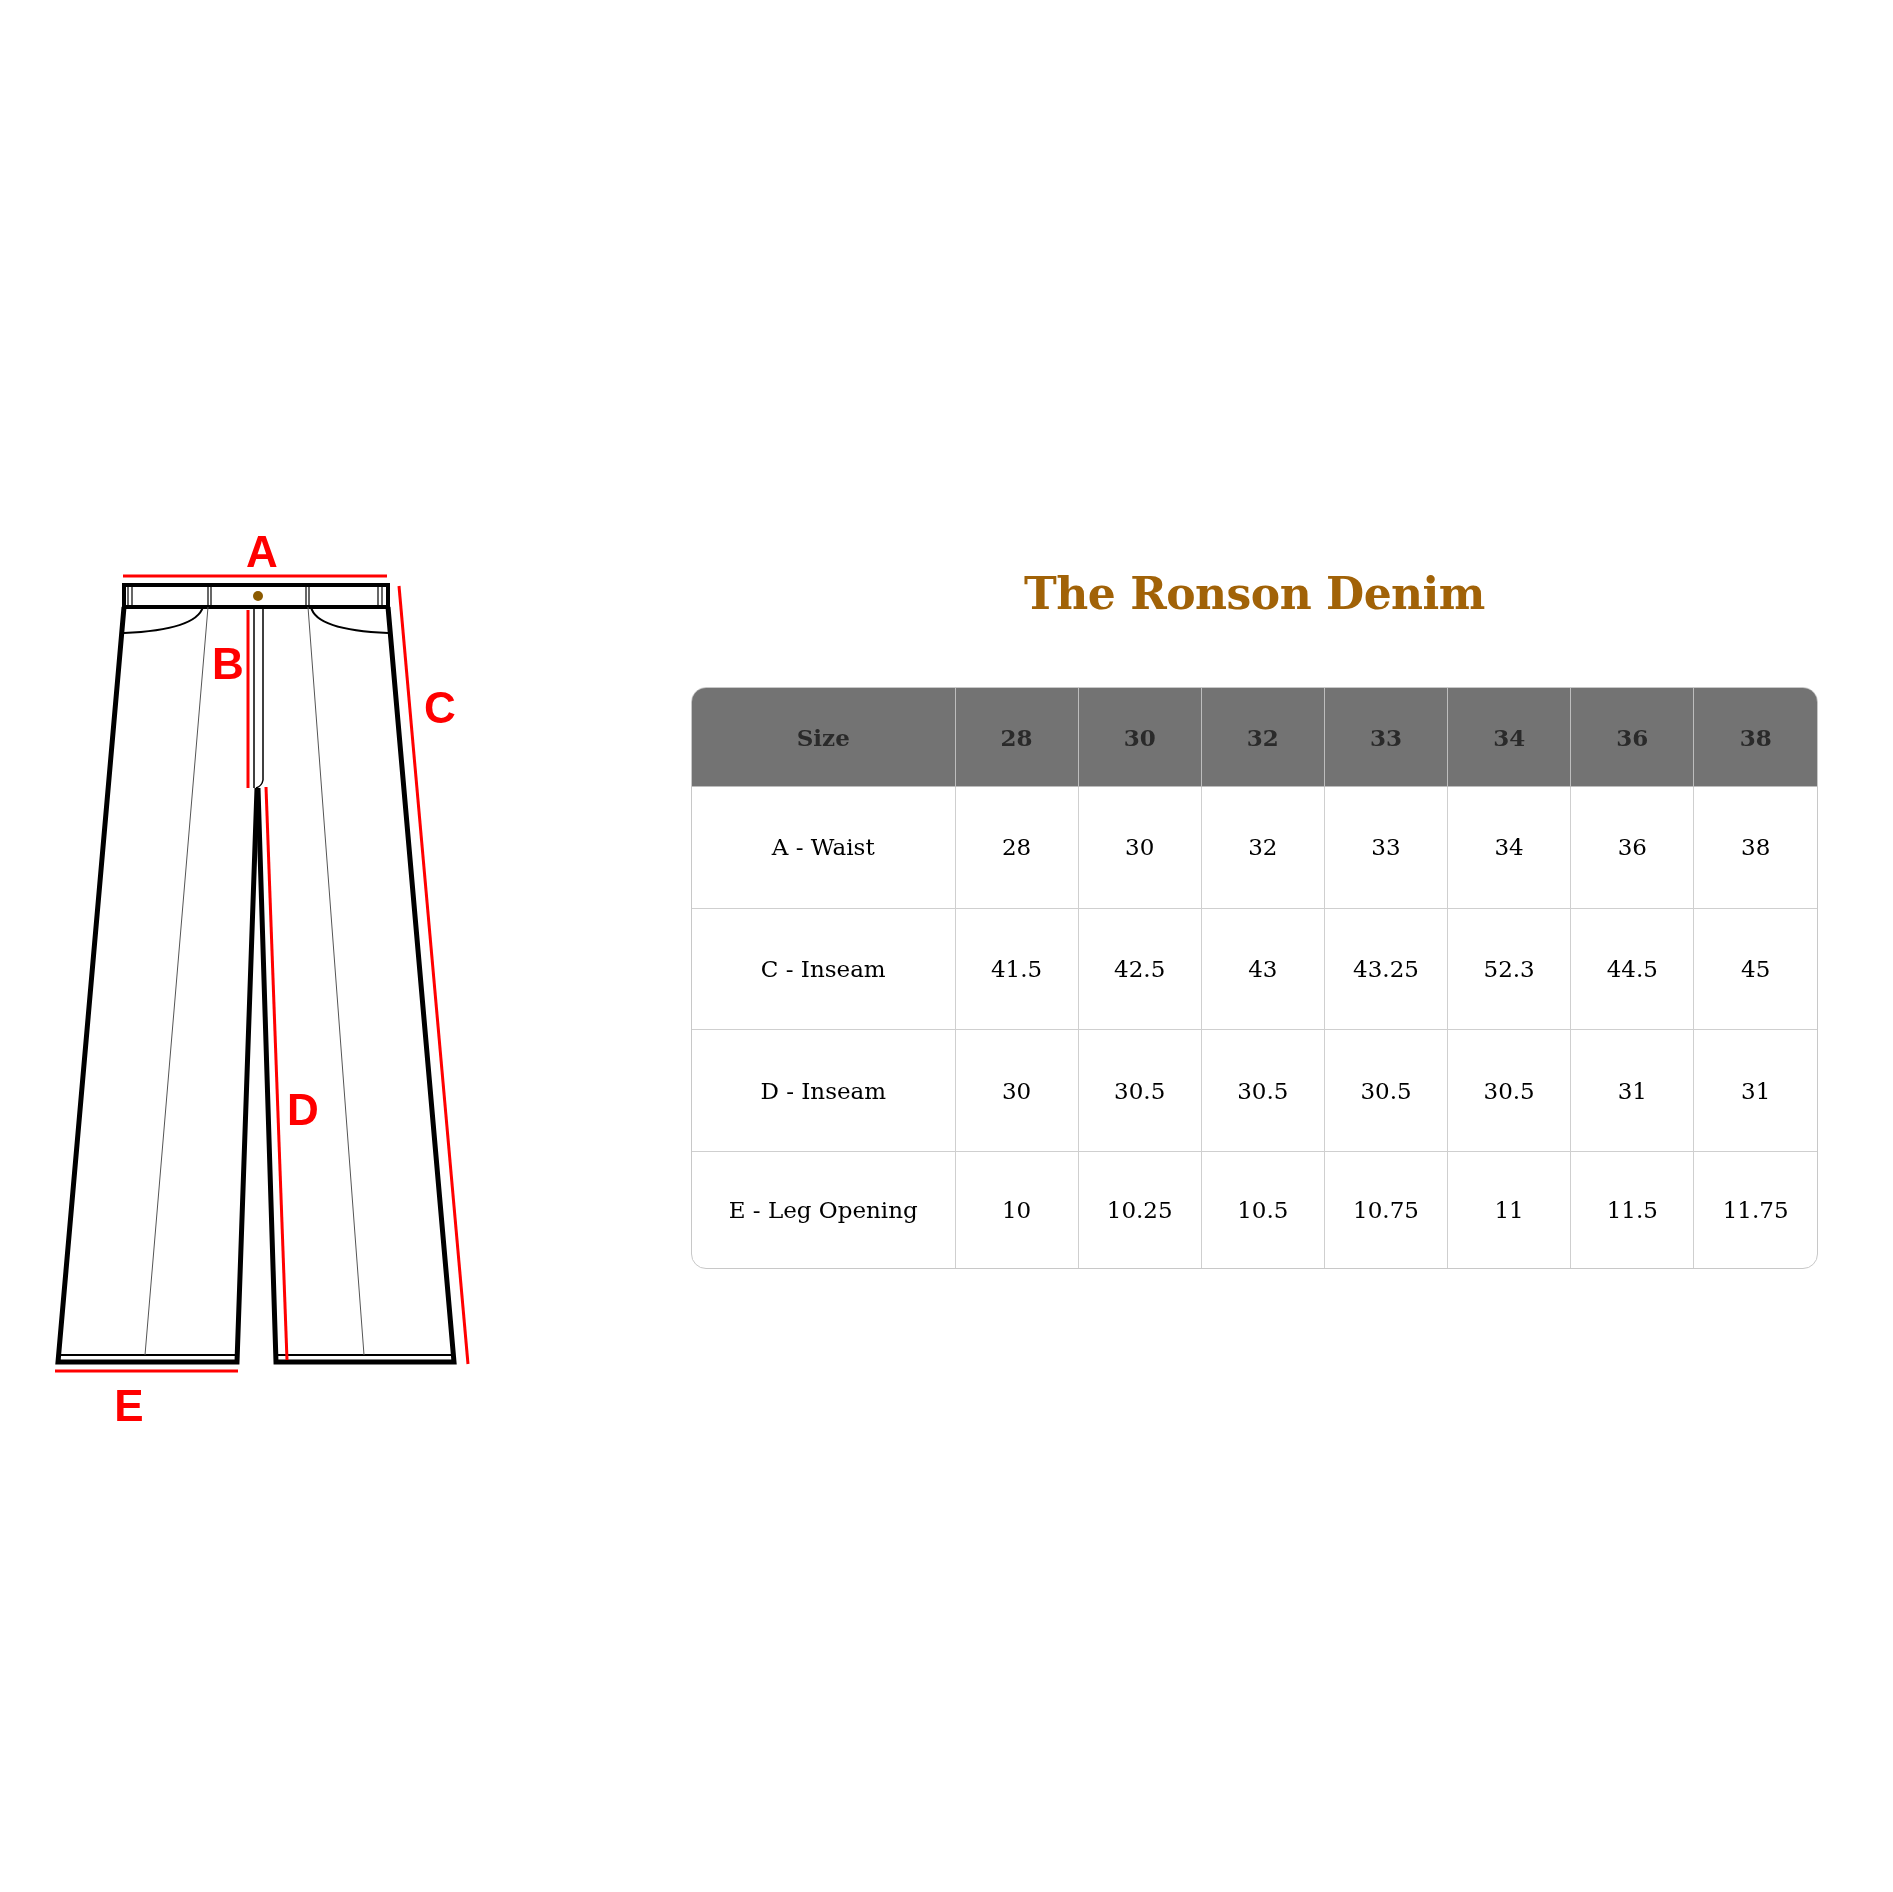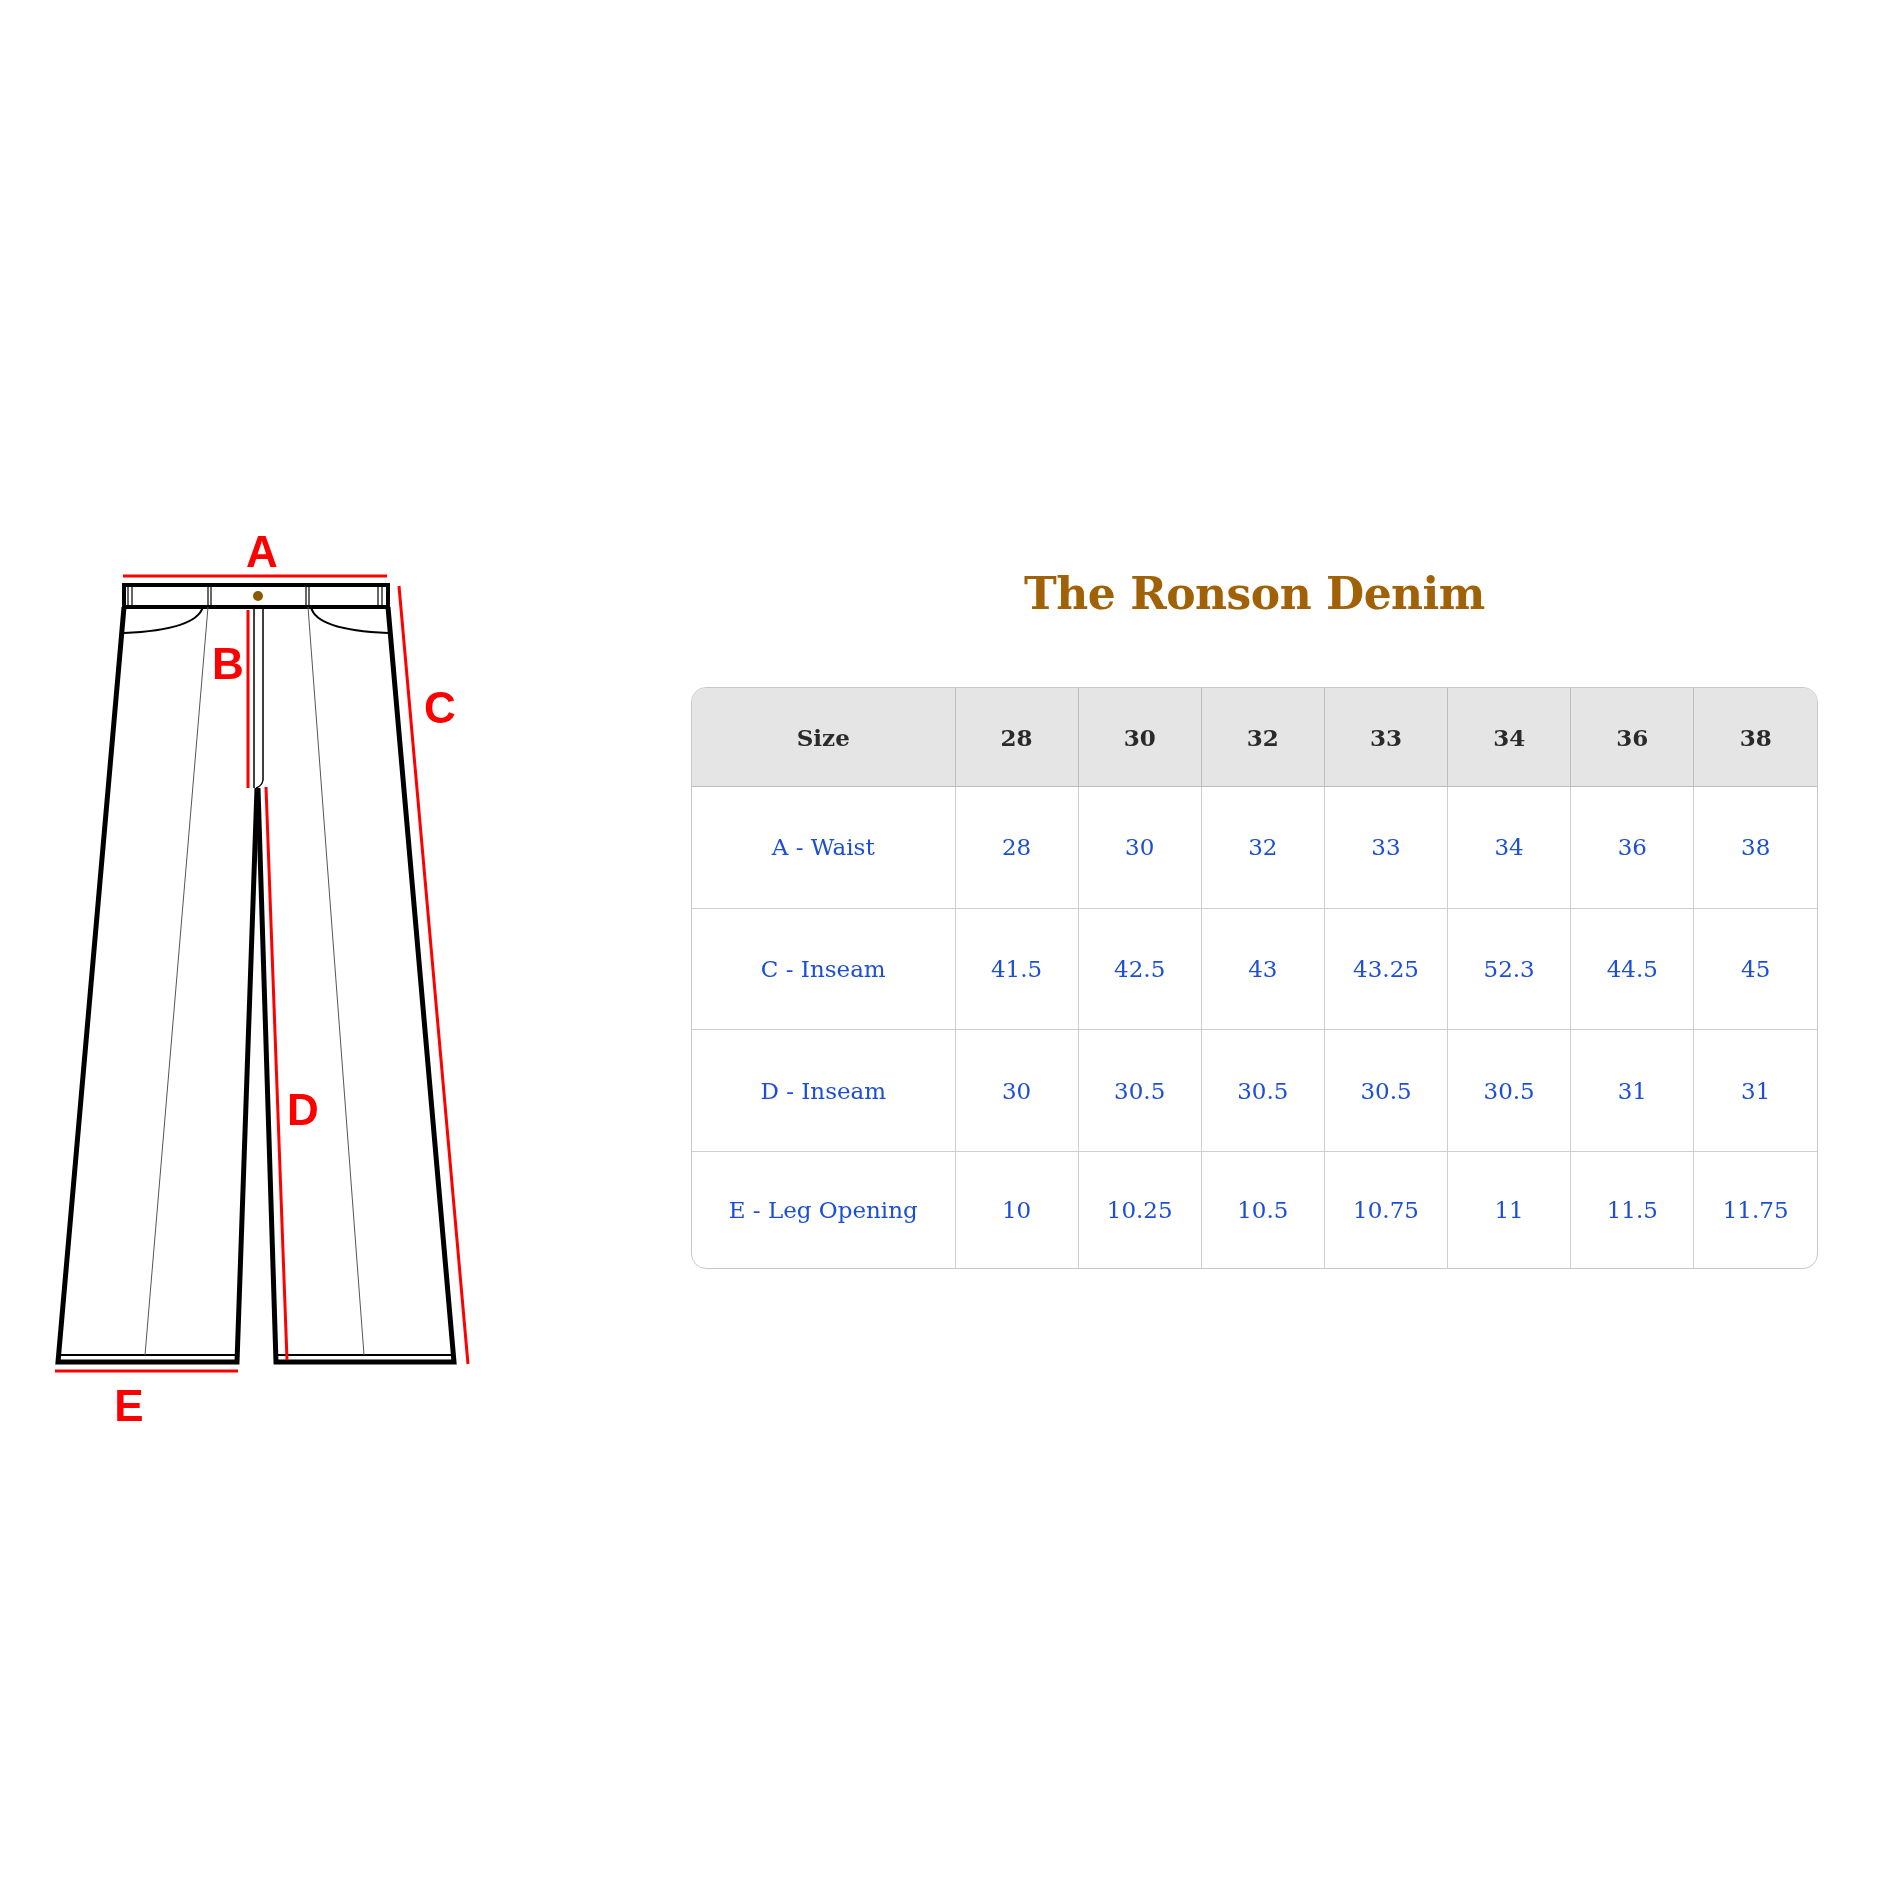--- a/index.html
+++ b/index.html
@@ -23,24 +23,24 @@
     font-size: 27px; color: #222222; line-height: 1.2; margin-top: 4px;
   }
   .size-table {
     position: absolute; left: 691px; top: 687px; width: 1127px; height: 582px;
     border: 1.5px solid #c8c8c8; border-radius: 15px; overflow: hidden;
     box-sizing: border-box;
   }
   table { border-collapse: collapse; width: 100%; height: 100%; table-layout: fixed; }
   th, td {
     border: 1.5px solid #cfcfcf; text-align: center; vertical-align: middle;
-    font-family: "DejaVu Serif", "Liberation Serif", serif; color: #1d4ed8;
+    font-family: "DejaVu Serif", "Liberation Serif", serif; color: #000000;
   }
   thead th {
-    background: #e5e5e5; font-weight: bold; font-size: 23px; height: 96px;
+    background: #737373; font-weight: bold; font-size: 23px; height: 96px;
     border-color: #bdbdbd; color: #2a2a2a;
   }
   tbody td { font-size: 23px; height: 98px; }
   tbody tr:last-child td { height: 94px; }
   tr > :first-child { border-left: none; }
   tr > :last-child { border-right: none; }
   thead tr th { border-top: none; }
   tbody tr:last-child td { border-bottom: none; text-align: center; }
   col.first { width: 263px; }
 </style>

